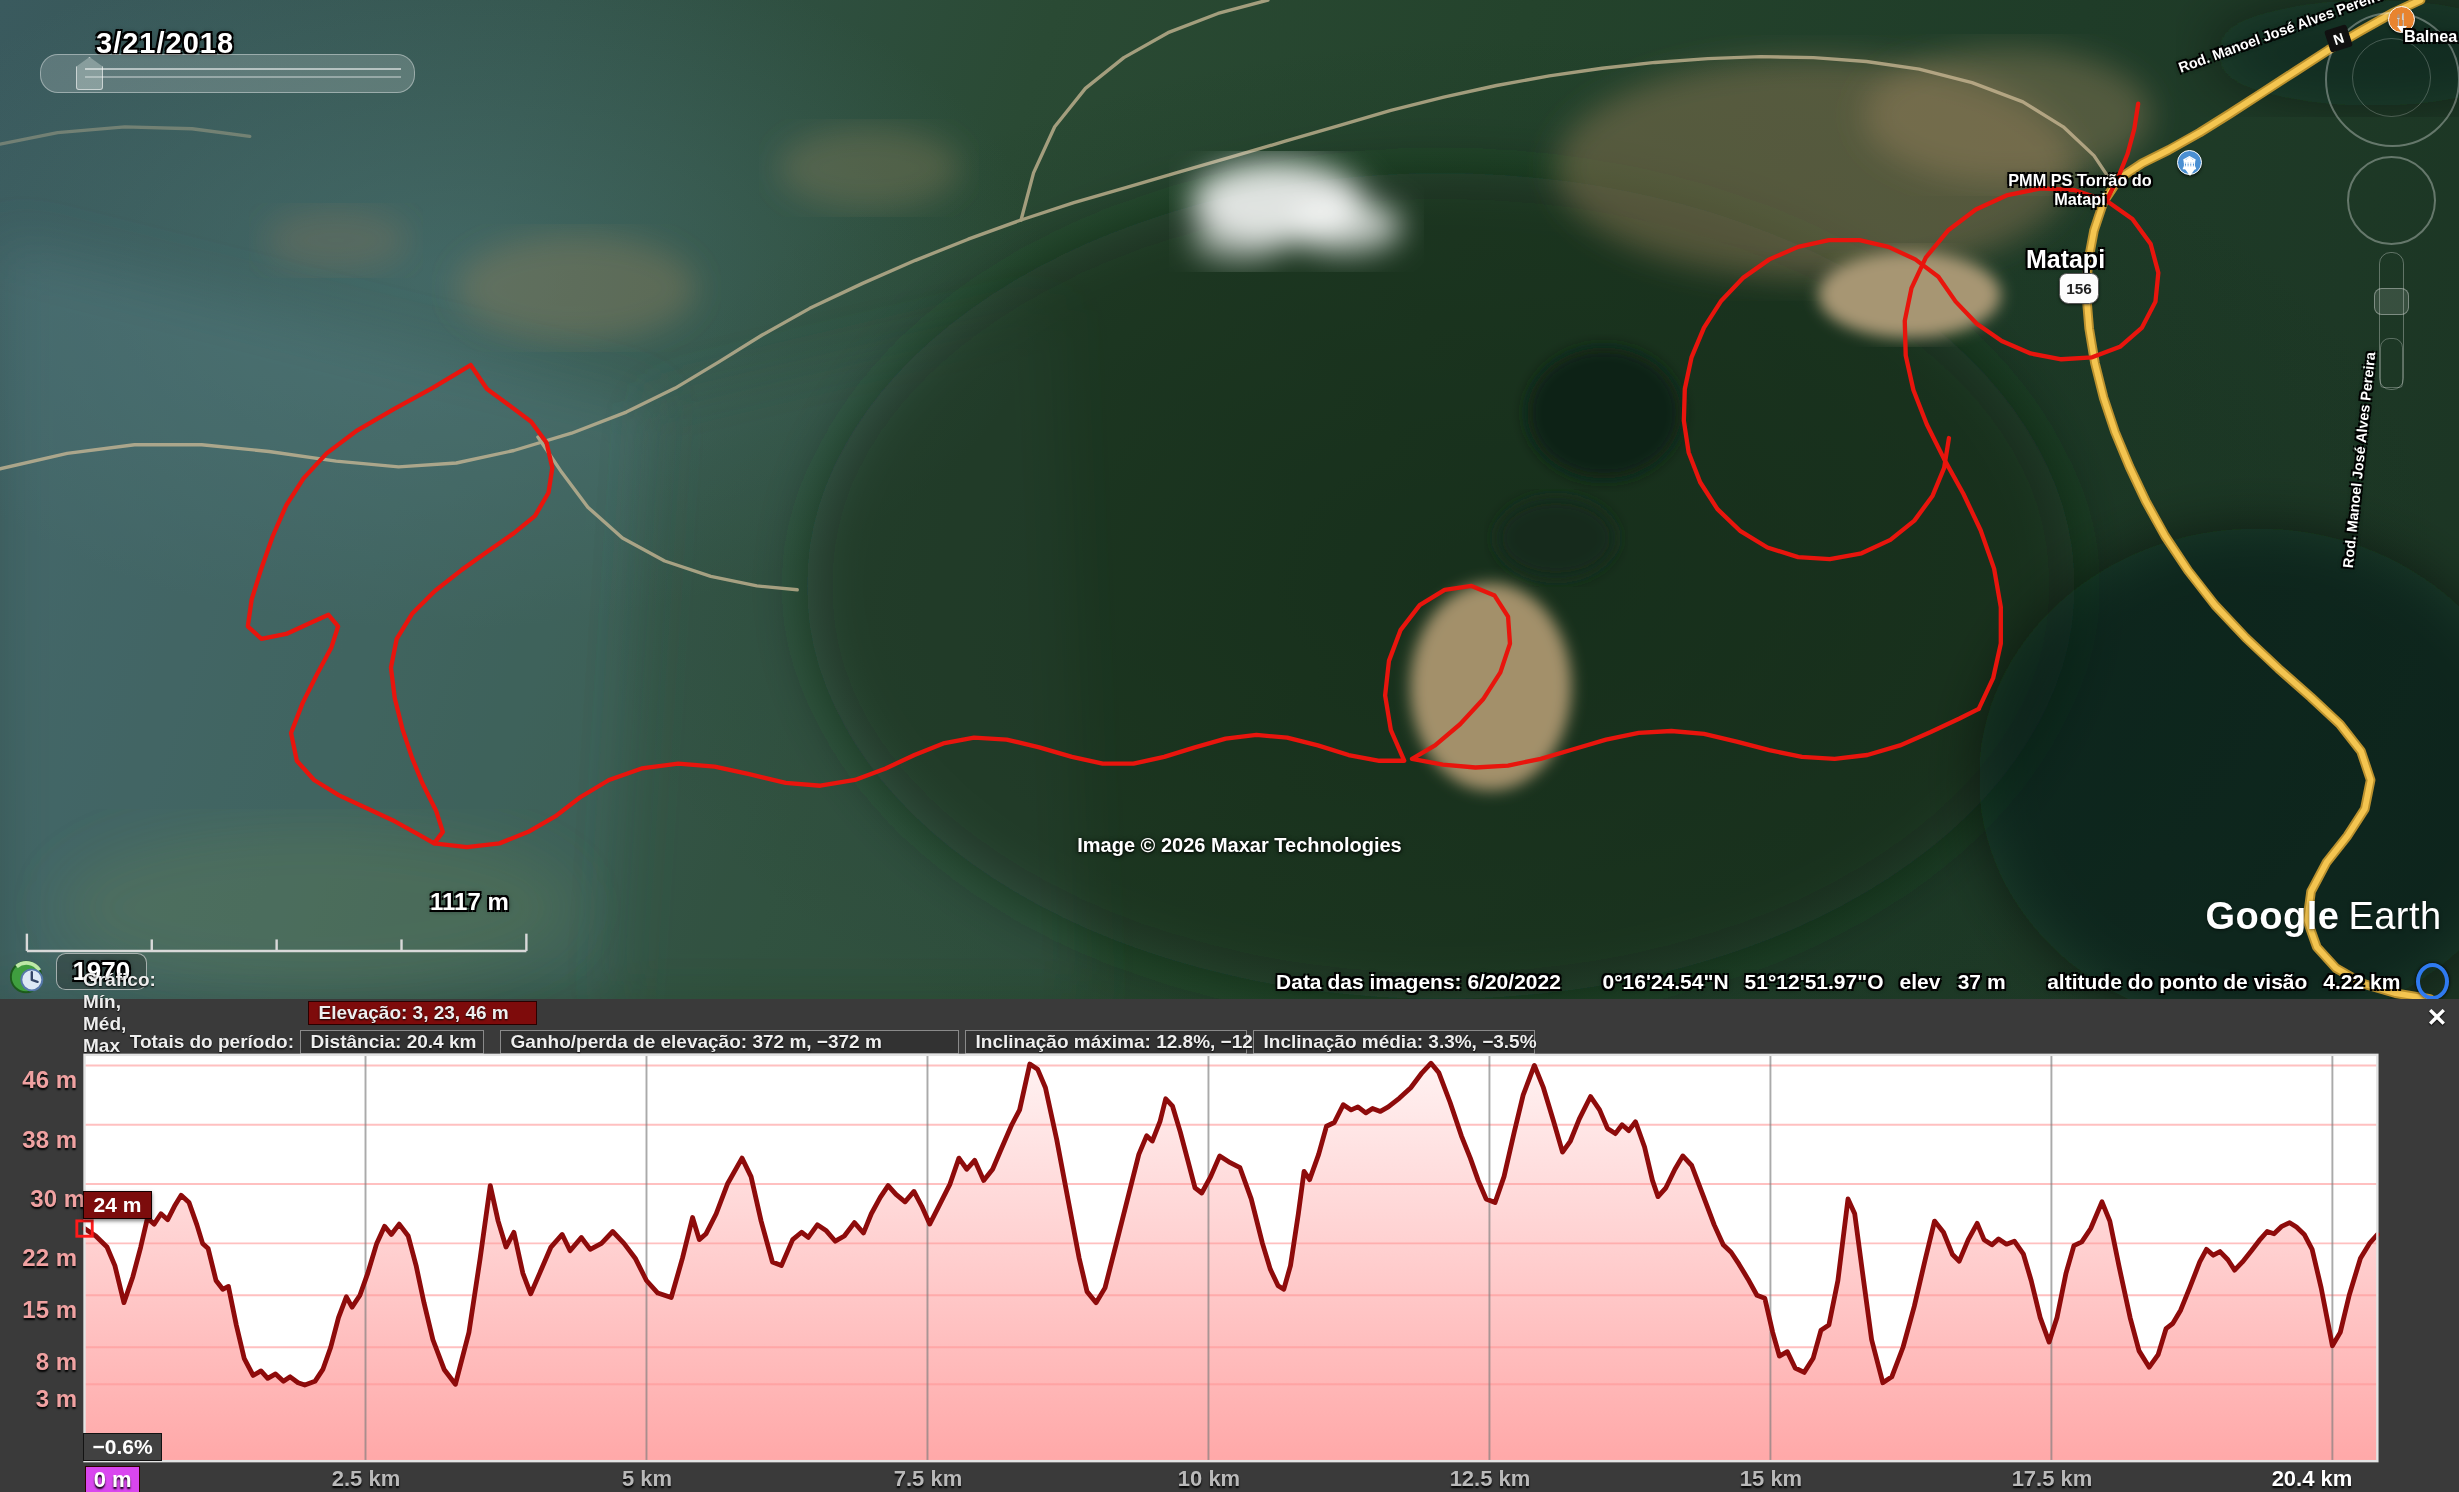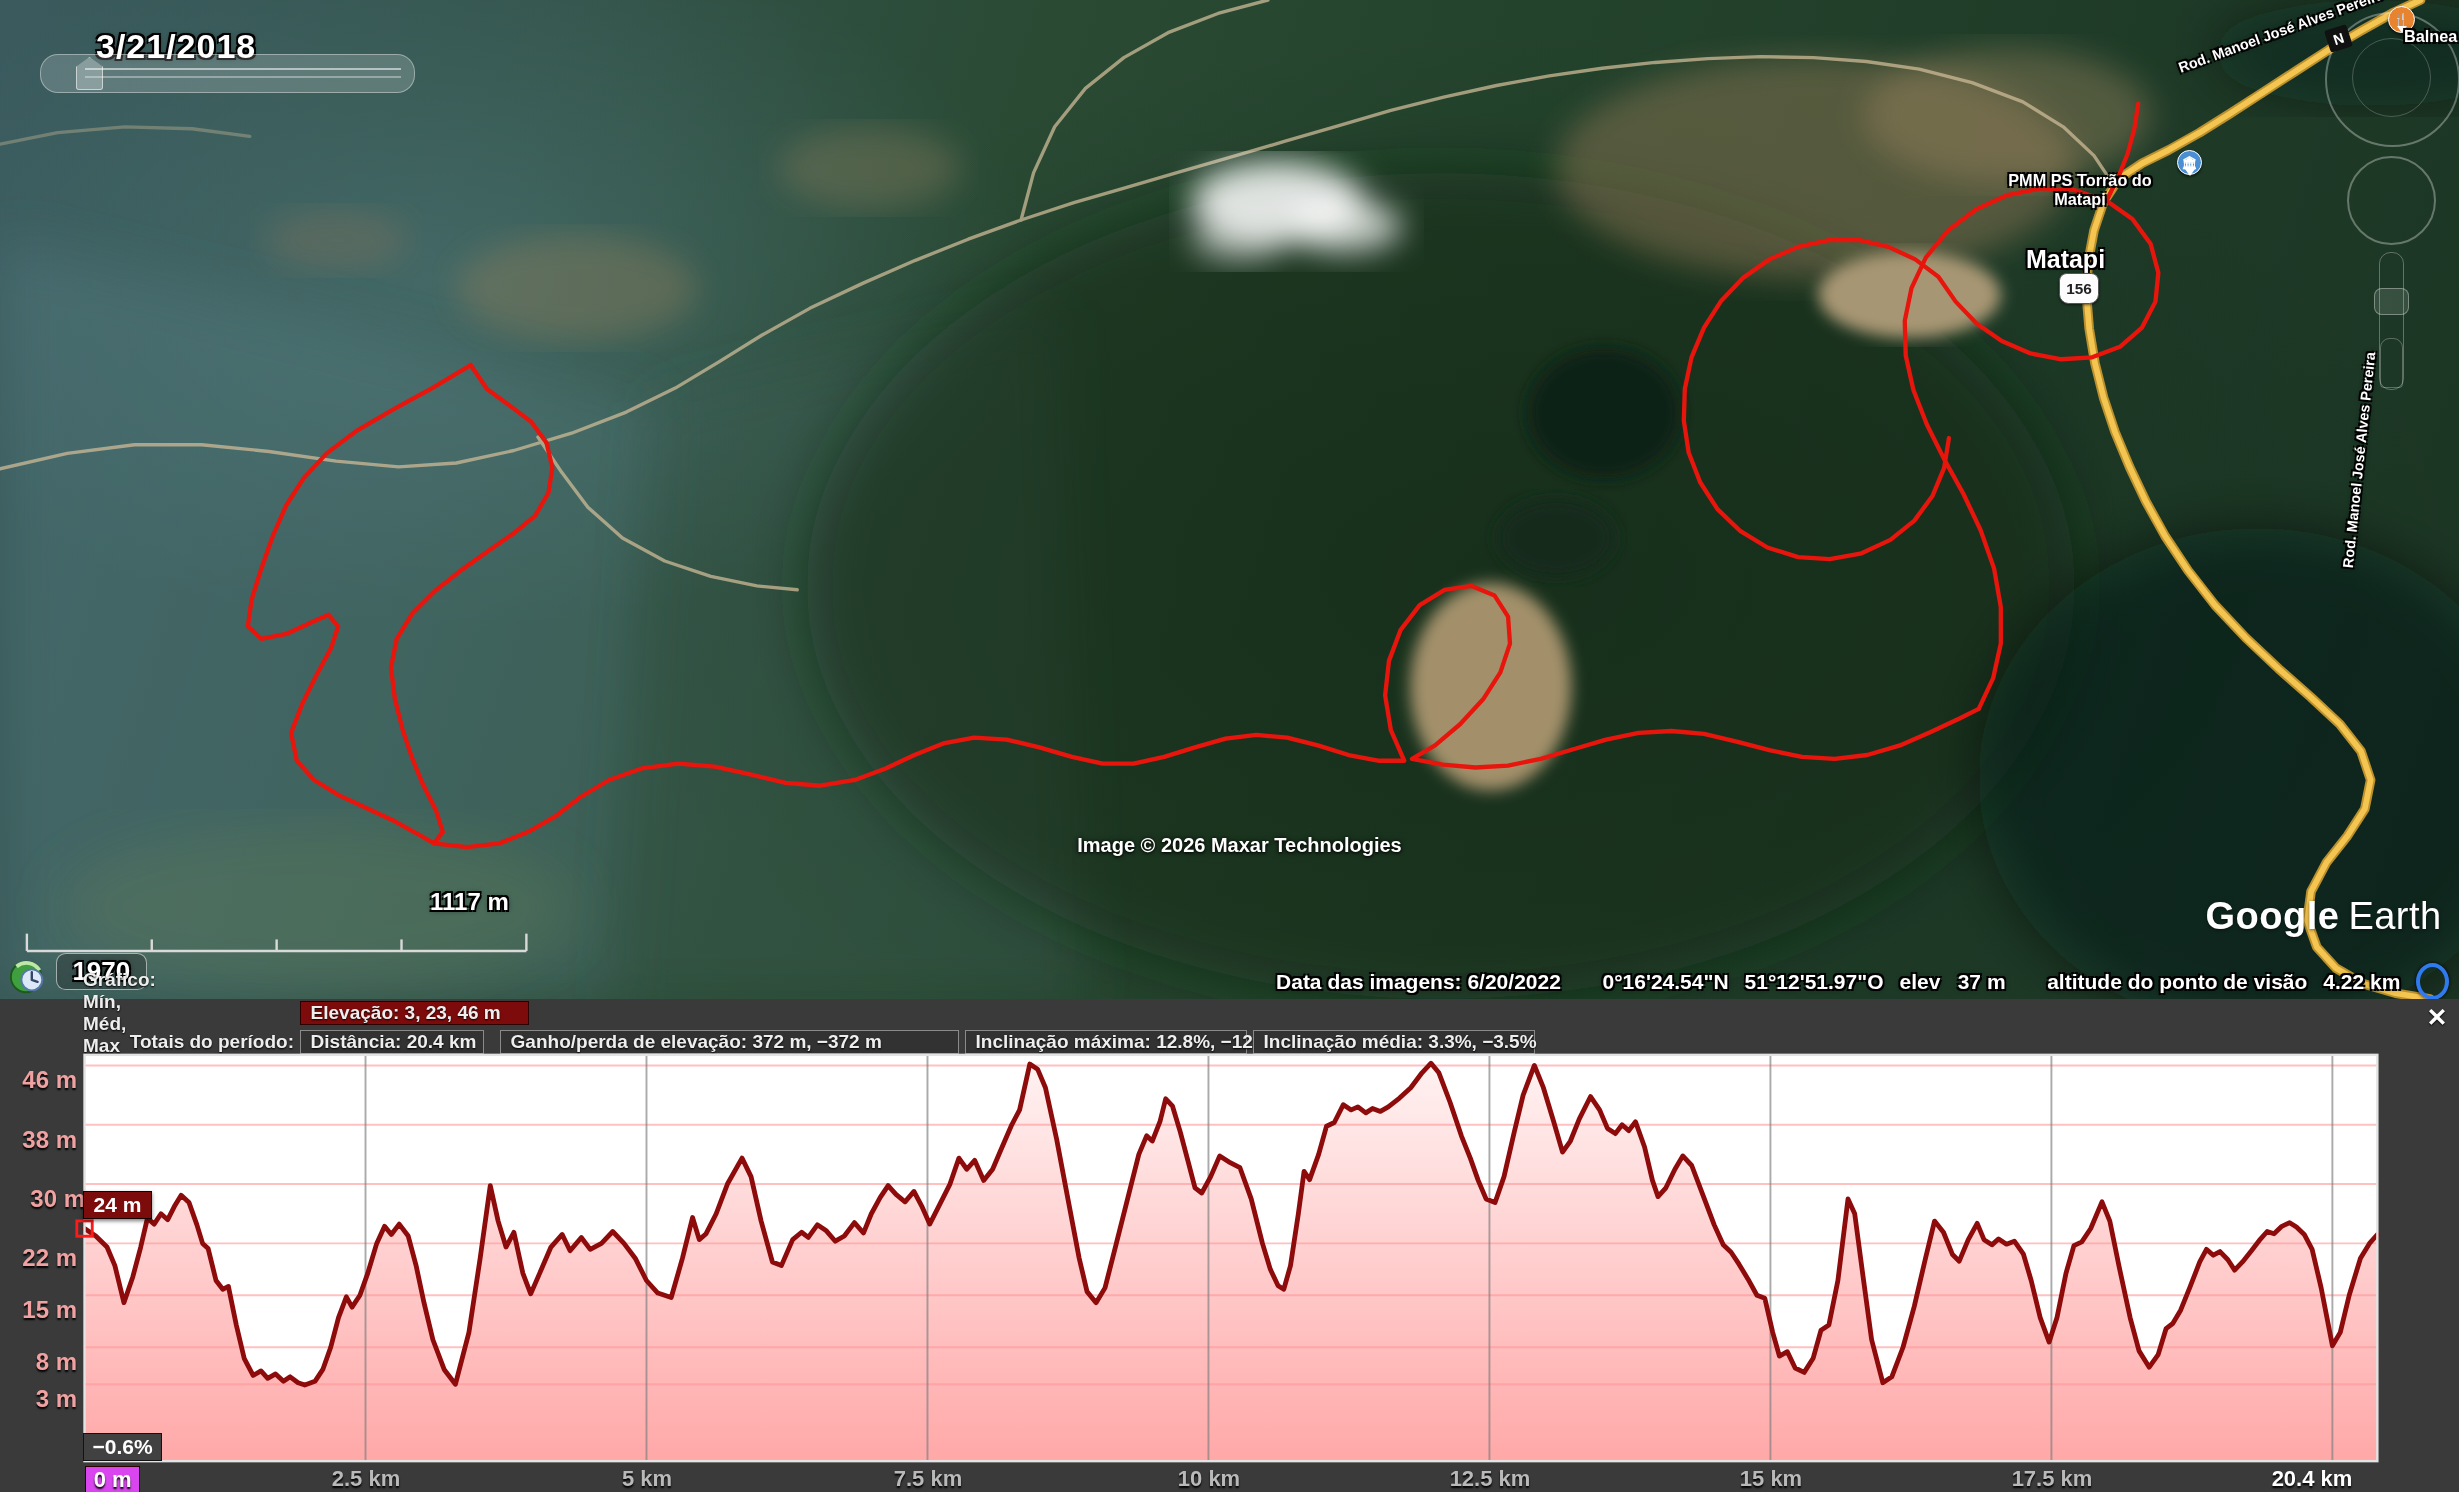--- a/index.html
+++ b/index.html
@@ -7,21 +7,21 @@
          font-family:"Liberation Sans",sans-serif;}
   
   #map{position:absolute;left:0;top:0;width:2459px;height:999px;overflow:hidden;
     background:
       radial-gradient(865px 500px at 18% 28%, rgba(86,128,132,.45), transparent 70%),
       radial-gradient(1249px 730px at 62% 58%, rgba(16,42,26,.55), transparent 75%),
       linear-gradient(108deg,#3a5a5e 0%,#33544b 20%,#2a4a34 38%,#24432c 55%,#1f3c28 75%,#1b3423 100%);}
   .map-art{position:absolute;left:0;top:0;}
   .outlined{color:#fff;text-shadow:-1.9px -1.9px 0 #000,1.9px -1.9px 0 #000,-1.9px 1.9px 0 #000,1.9px 1.9px 0 #000,0 0 4.8px rgba(0,0,0,.8);}
   .softline{color:#fff;text-shadow:0 1px 2.9px rgba(0,0,0,.9),0 0 5.8px rgba(0,0,0,.7);}
-  #date-label{position:absolute;left:96px;top:27px;font-size:34px;font-weight:bold;letter-spacing:1px;}
+  #date-label{position:absolute;left:96px;top:27px;font-size:29px;font-weight:bold;letter-spacing:1px;}
   #time-slider{position:absolute;left:40px;top:54px;width:373px;height:37px;border-radius:18px;
       background:rgba(255,255,255,.18);border:1px solid rgba(255,255,255,.38);}
   #time-slider .track{position:absolute;left:44px;right:13.4px;top:12.5px;height:2.9px;background:rgba(255,255,255,.55);}
   #time-slider .track2{position:absolute;left:44px;right:13.4px;top:21px;height:1.9px;background:rgba(255,255,255,.35);}
   #time-handle{position:absolute;left:35px;top:1.9px;width:25px;height:31px;
       background:rgba(235,245,240,.30);border:1.9px solid rgba(255,255,255,.55);border-radius:2.9px;
       clip-path:polygon(50% 0,100% 30%,100% 100%,0 100%,0 30%);}
   #poi-balnea-label{position:absolute;left:2404px;top:27px;font-size:16.3px;font-weight:bold;white-space:nowrap;}
   #pmm-label{position:absolute;left:1981px;top:171px;width:198px;text-align:center;font-size:16.3px;font-weight:bold;}
   #town-label{position:absolute;left:2008px;top:245px;width:115px;text-align:center;font-size:25px;font-weight:bold;}
@@ -213,21 +213,21 @@
       <span class="sp"></span>
       <span>altitude do ponto de visão</span>
       <span>4.22 km</span>
       <span id="streaming-icon"></span>
     </div>
   </div>
 
   <div id="chart-panel">
     <div class="hdr-row" style="top:1px;">
       <div style="position:absolute;left:83px;">Gráfico: Mín, Méd, Max</div>
-      <div class="hdr-box red" style="position:absolute;left:300px;width:208px;">
+      <div class="hdr-box red" style="position:absolute;left:308px;width:208px;">
         <span>Elevação: 3, 23, 46 m</span>
         </div>
     </div>
     <div class="hdr-row" style="top:30px;">
       <div style="position:absolute;left:0;width:294px;text-align:right;">Totais do período:</div>
       <div class="hdr-box" style="position:absolute;left:300px;width:163px;">
         <span>Distância: 20.4 km</span>
         </div>
       <div class="hdr-box" style="position:absolute;left:500px;width:438px;">
         <span>Ganho/perda de elevação: 372 m, −372 m</span>

